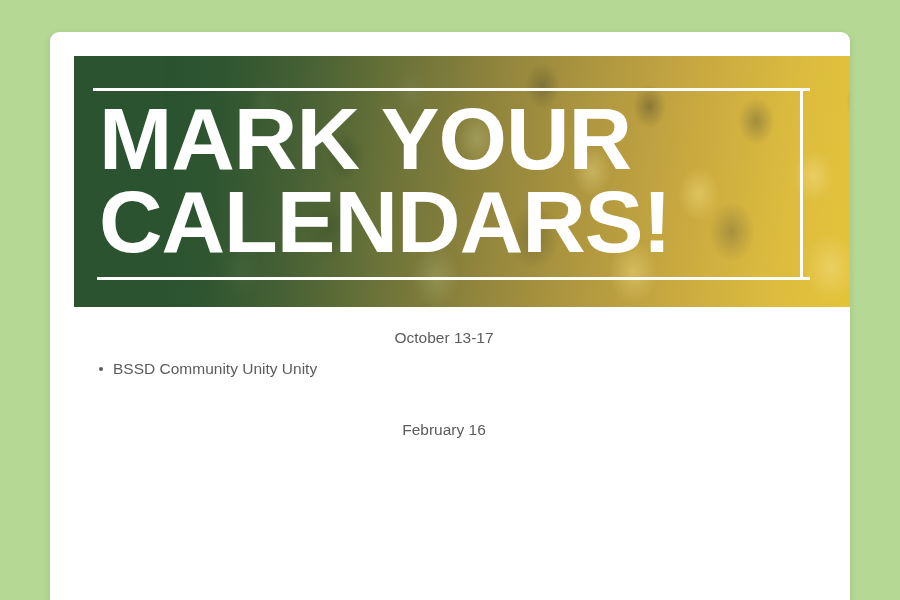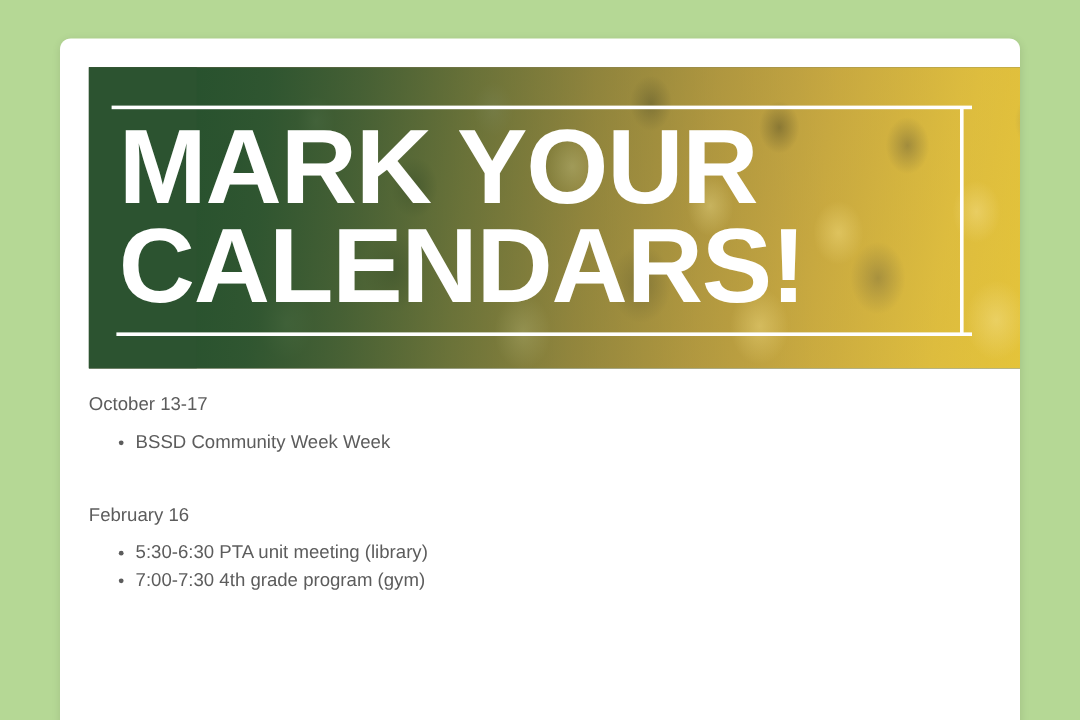--- a/index.html
+++ b/index.html
@@ -147,20 +147,21 @@
     color: #5c5c5c;
     font-size: 15.5px;
     line-height: 1.45;
   }
   .date-heading {
     margin: 0;
     padding: 0;
     font-size: 15.5px;
     font-weight: 400;
     color: #5c5c5c;
+    text-align: center;
   }
   .event-list {
     list-style: none;
     margin: 9px 0 0 0;
     padding: 0;
   }
   .event-list li {
     position: relative;
     padding-left: 39px;
     margin: 0 0 0.5px 0;
@@ -199,30 +200,26 @@
       <div class="frame-bottom"></div>
 
       <div class="banner-headline">MARK YOUR
 CALENDARS!</div>
     </div>
 
     <div class="body-copy">
 
       <p class="date-heading">October 13-17</p>
       <ul class="event-list">
-        <li>BSSD Community Week Week</li>
+        <li>BSSD Community Unity Unity</li>
       </ul>
 
       <div class="section-gap"></div>
 
       <p class="date-heading">February 16</p>
-      <ul class="event-list">
-        <li>5:30-6:30 PTA unit meeting (library)</li>
-        <li>7:00-7:30 4th grade program (gym)</li>
-      </ul>
 
       <div class="section-gap-last"></div>
 
 
     </div>
 
   </div>
 </div>
 
 </body></html>

